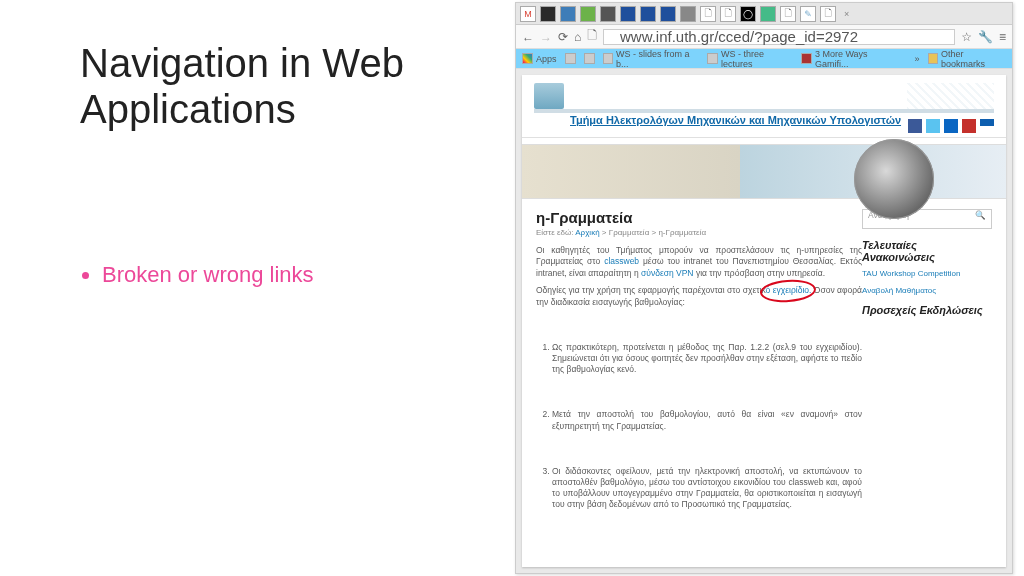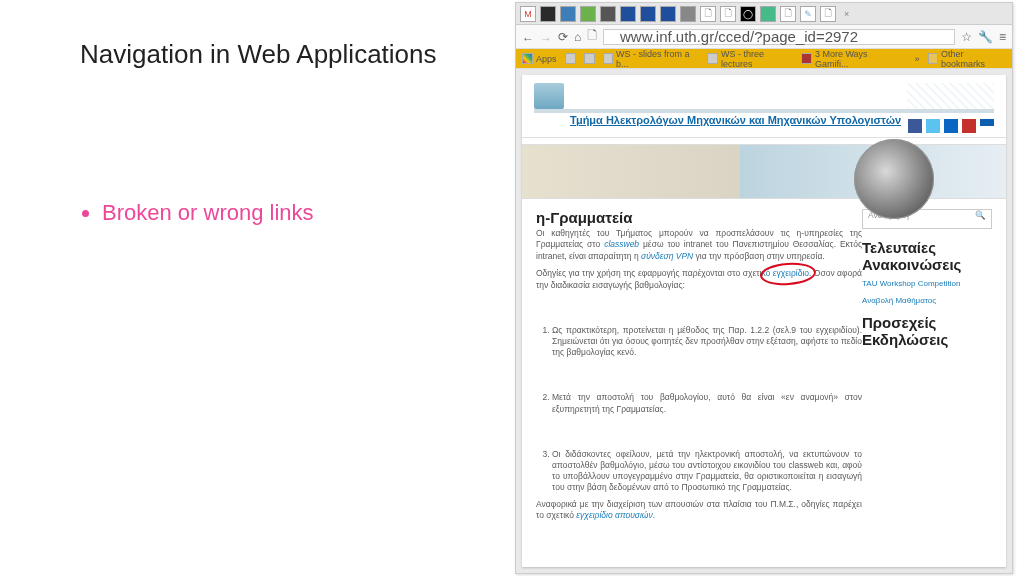--- a/index.html
+++ b/index.html
@@ -9,21 +9,21 @@
     background: #fff;
     position: relative;
     overflow: hidden;
   }
   .slide-left {
     position: absolute;
     left: 80px; top: 40px;
     width: 380px;
   }
   .slide-title {
-    font-size: 26px;
+    font-size: 40px;
     font-weight: 400;
     line-height: 1.15;
     color: #222;
     margin-bottom: 130px;
   }
   .slide-body {
     font-size: 22px;
     color: #ec4899;
   }
   .slide-body ul { list-style: disc; padding-left: 22px; }
@@ -75,21 +75,21 @@
     flex: 1;
     height: 16px;
     background: #fff;
     border: 1px solid #ccc;
     padding: 0 16px;
     font-size: 15px;
     color: #555;
     display: flex; align-items: center;
   }
   .bk-row {
-    background: #eab308;
+    background: #7dd3fc;
     height: 20px;
     display: flex;
     align-items: center;
     gap: 8px;
     padding: 0 6px;
     border-bottom: 1px solid #ddd;
     font-size: 9px;
     color: #555;
   }
   .bk-item { display: flex; gap: 3px; align-items: center; }
@@ -169,21 +169,21 @@
   .article { flex: 1; min-width:0; }
   .article h1 {
     font-size: 15px; font-weight:700; color:#222;
     margin-bottom: 2px;
   }
   .crumb {
     font-size:8px; color:#888; margin-bottom:8px;
   }
   .crumb .lk { color:#1a7db8; }
   .para { text-align: justify; line-height:1.35; margin-bottom:6px; }
-  .para .lk { color:#1a7db8;font-style:italic; }
+  .para .lk { color:#1a7db8; }
   .circled {
     position: relative;
     color:#1a7db8;
   }
   .circled::after {
     content:"";
     position:absolute;
     left:-6px; top:-5px;
     width: 52px; height: 18px;
     border: 2px solid #d9081d;
@@ -200,22 +200,23 @@
   .search-box {
     border:1px solid #ccc;
     height:20px;
     display:flex; 
     padding: 0 5px;
     margin-bottom:10px;
     color:#999;
   }
   .search-box span:last-child { margin-left:auto; color:#aaa;}
   .side-hd {
-    font-size:15px; font-weight:700; color:#222;
+    font-size:11px; font-weight:700; color:#222;
     margin: 0 0 6px 0;
+    font-style: italic;
   }
   .side-links { list-style:none; }
   .side-links li {
     color:#1a7db8;
     font-size:8px;
     line-height:1.3;
     margin-bottom:7px;
     cursor:pointer;
   }
 </style>
@@ -309,44 +310,46 @@
           <span style="background:#0a66c2"></span>
           <span style="background:#c4302b"></span>
           <span style="background:linear-gradient(#0d5eaf 50%,#fff 50%)"></span>
         </div>
       </div>
       <div class="hero"></div>
 
       <div class="content-row">
         <div class="article">
           <h1>η-Γραμματεία</h1>
+          <div class="crumb">
+            <span>Είστε εδώ:</span>
+            <span class="lk">Αρχική</span>
+            &gt; <span>Γραμματεία</span>
+            &gt; <span>η-Γραμματεία</span>
+          </div>
 
           <p class="para">
             <span>Οι καθηγητές του Τμήματος μπορούν να προσπελάσουν τις η-υπηρεσίες της Γραμματείας στο</span>
             <span class="lk">classweb</span>
             <span>μέσω του intranet του Πανεπιστημίου Θεσσαλίας. Εκτός intranet, είναι απαραίτητη η</span>
             <span class="lk">σύνδεση VPN</span>
             <span>για την πρόσβαση στην υπηρεσία.</span>
           </p>
 
           <p class="para">
             <span>Οδηγίες για την χρήση της εφαρμογής παρέχονται στο σχετικ</span><span class="circled">ό εγχειρίδιο.</span>
             <span>Όσον αφορά την διαδικασία εισαγωγής βαθμολογίας:</span>
           </p>
 
           <ol class="steps">
             <li>Ως πρακτικότερη, προτείνεται η μέθοδος της Παρ. 1.2.2 (σελ.9 του εγχειριδίου). Σημειώνεται ότι για όσους φοιτητές δεν προσήλθαν στην εξέταση, αφήστε το πεδίο της βαθμολογίας κενό.</li>
             <li>Μετά την αποστολή του βαθμολογίου, αυτό θα είναι «εν αναμονή» στον εξυπηρετητή της Γραμματείας.</li>
             <li><span>Οι διδάσκοντες οφείλουν, μετά την ηλεκτρονική αποστολή, να εκτυπώνουν το αποστολθέν βαθμολόγιο, μέσω του αντίστοιχου εικονιδίου του classweb και, αφού το υποβάλλουν υπογεγραμμένο στην Γραμματεία, θα οριστικοποιείται η εισαγωγή του στην βάση δεδομένων από το Προσωπικό της Γραμματείας.</span></li>
           </ol>
 
-          <p class="para">
-            <span>Αναφορικά με την διαχείριση των απουσιών στα πλαίσια του Π.Μ.Σ., οδηγίες παρέχει το σχετικό</span>
-            <span class="lk">εγχειρίδιο απουσιών</span><span>.</span>
-          </p>
         </div>
 
         <div class="sidebar">
           <div class="search-box">
             <span>Αναζήτηση</span>
             <span>🔍</span>
           </div>
           <div class="side-hd">Τελευταίες Ανακοινώσεις</div>
           <ul class="side-links">
             <li>TAU Workshop Competition</li>

